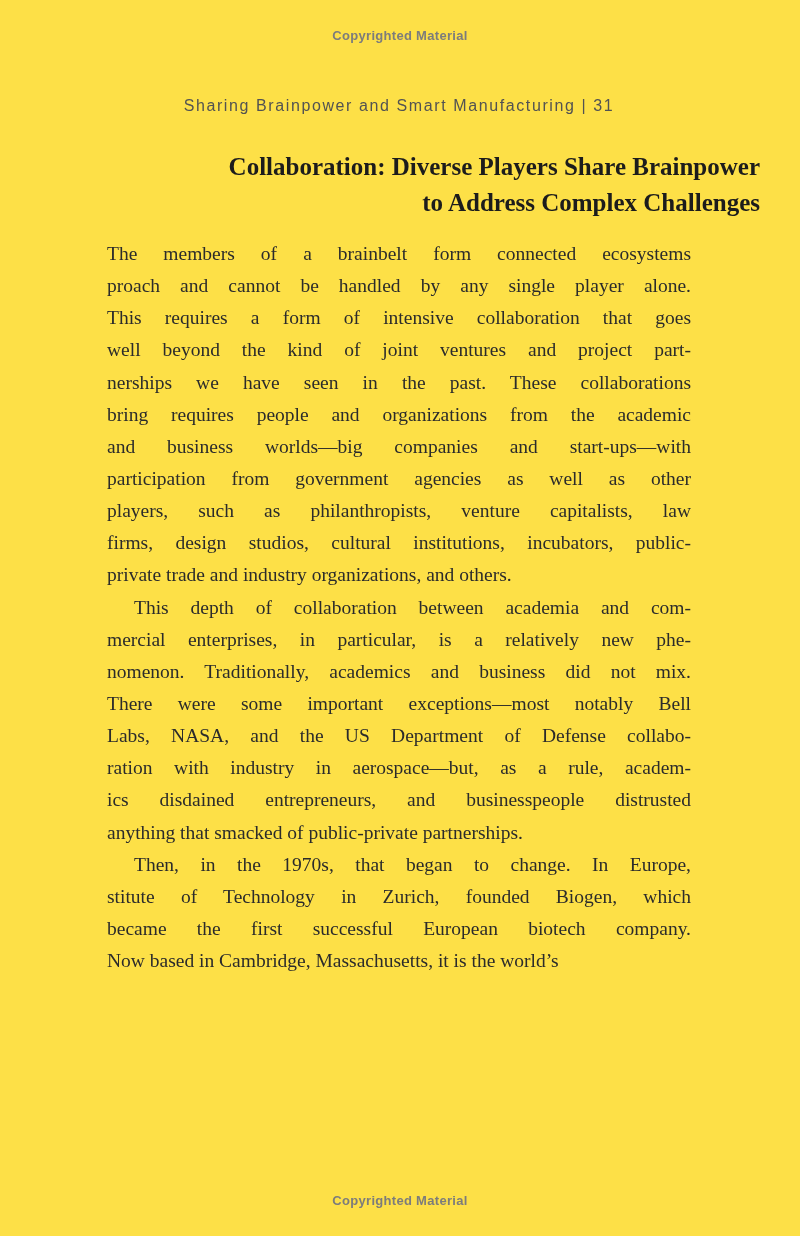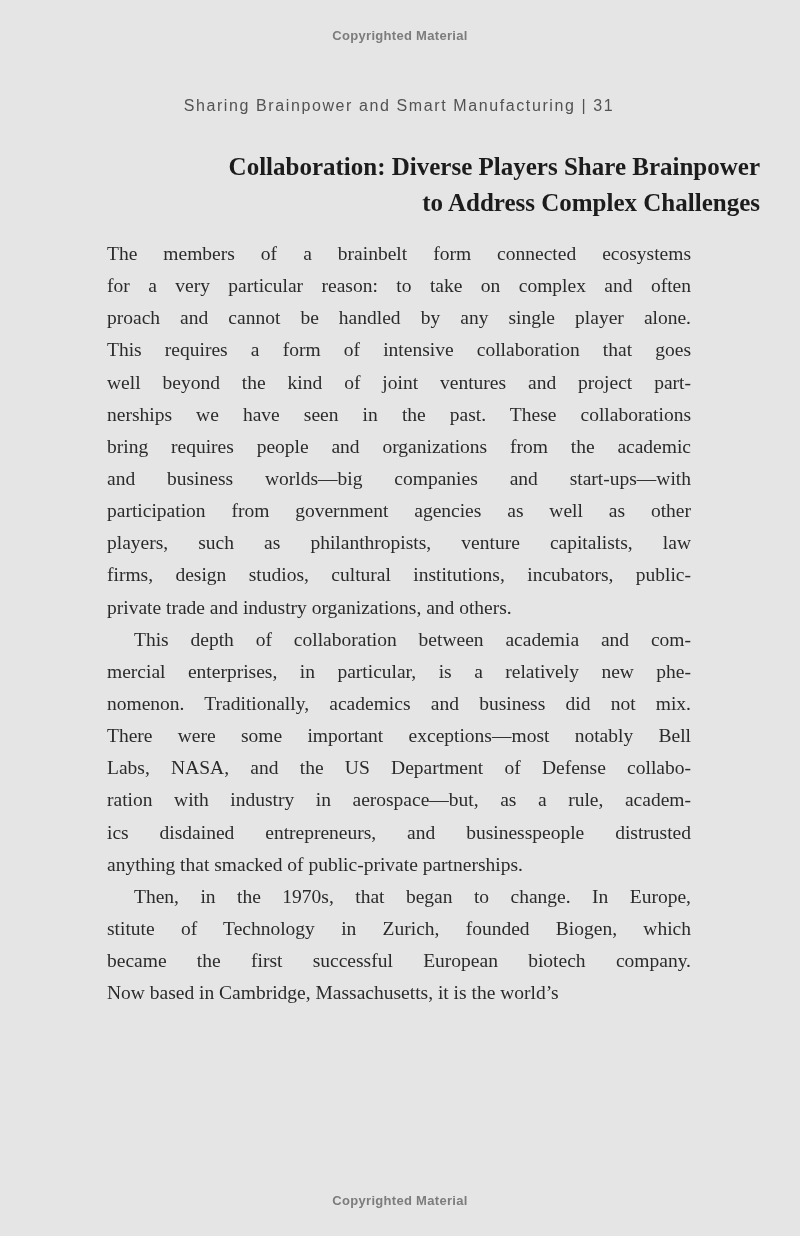--- a/index.html
+++ b/index.html
@@ -4,21 +4,21 @@
 <style>
   html, body {
     margin: 0;
     padding: 0;
     background: #ffffff;
   }
   .page {
     position: relative;
     width: 800px;
     height: 1236px;
-    background: #e5e5e5;
+    background: #fde047;
     overflow: hidden;
     font-family: "Liberation Serif", "DejaVu Serif", serif;
     text-decoration: underline;
   }
   .copyright {
     position: absolute;
     left: 0;
     right: 0;
     text-align: center;
     font-family: "Liberation Sans", "DejaVu Sans", sans-serif;
@@ -88,21 +88,20 @@
     <span>Sharing Brainpower and Smart Manufacturing | 31</span>
   </div>
 
   <h1 class="chapter-title">
     <span class="title-line">Collaboration: Diverse Players Share Brainpower</span>
     <span class="title-line">to Address Complex Challenges</span>
   </h1>
 
   <div class="body-text">
       <div class="line">The members of a brainbelt form connected ecosystems</div>
-      <div class="line">for a very particular reason: to take on complex and often</div>
       <div class="line">proach and cannot be handled by any single player alone.</div>
       <div class="line">This requires a form of intensive collaboration that goes</div>
       <div class="line">well beyond the kind of joint ventures and project part-</div>
       <div class="line">nerships we have seen in the past. These collaborations</div>
       <div class="line">bring requires people and organizations from the academic</div>
       <div class="line">and business worlds—big companies and start-ups—with</div>
       <div class="line">participation from government agencies as well as other</div>
       <div class="line">players, such as philanthropists, venture capitalists, law</div>
       <div class="line">firms, design studios, cultural institutions, incubators, public-</div>
       <div class="line line-last">private trade and industry organizations, and others.</div>

